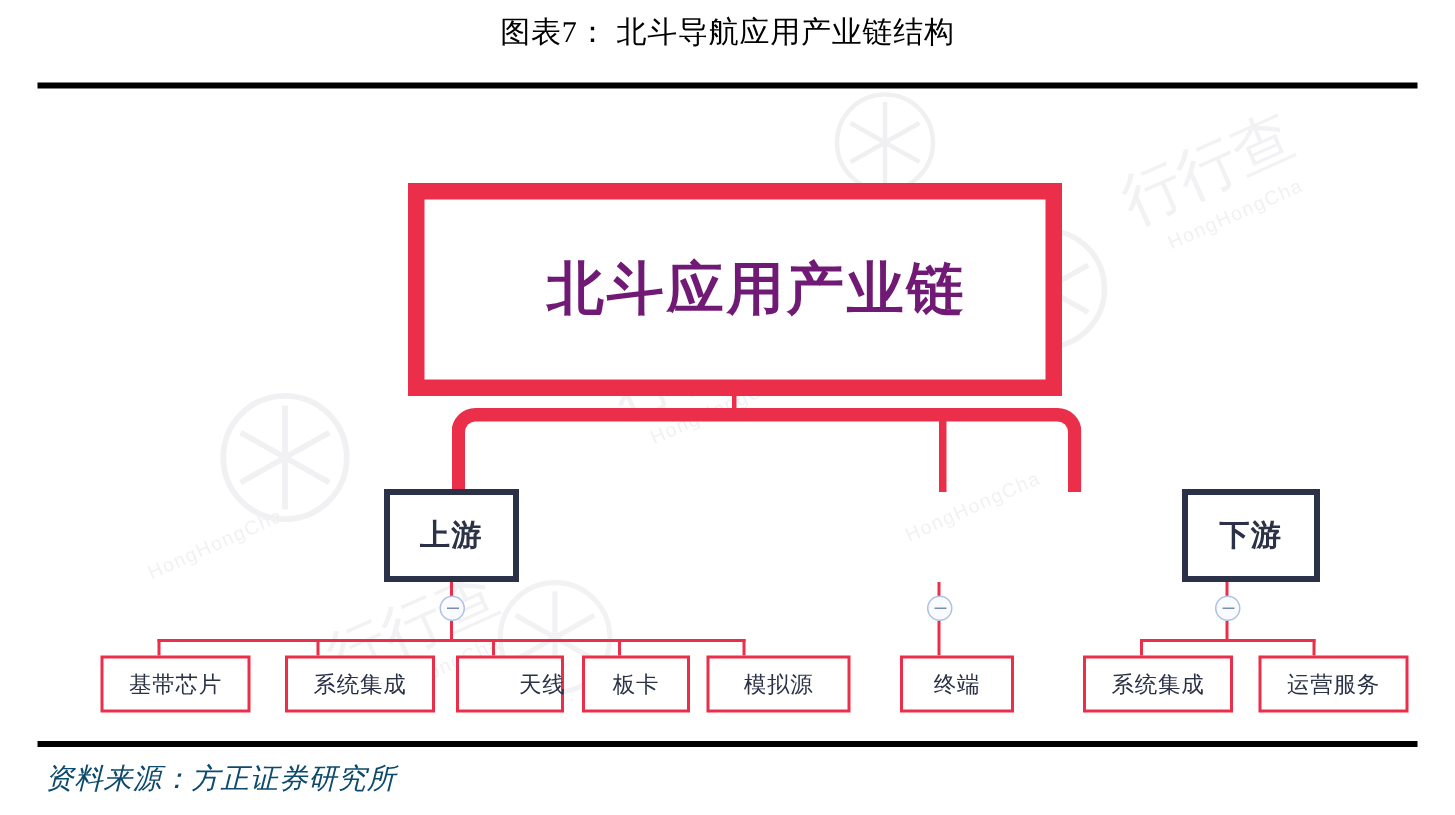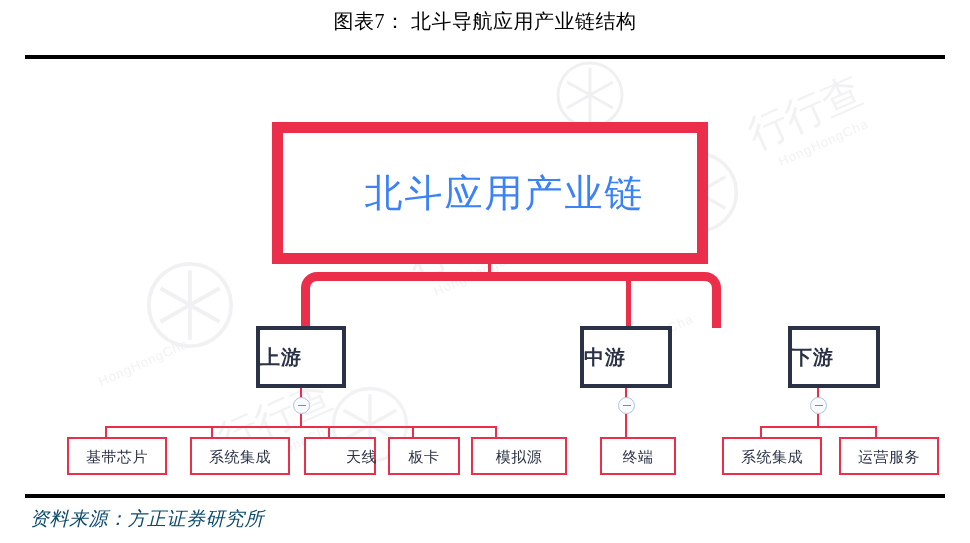--- a/index.html
+++ b/index.html
@@ -106,36 +106,36 @@
     box-sizing: border-box;
     border: 11px solid #EB2F4B;
     background: #ffffff;
     display: flex;
     align-items: center;
     justify-content: center;
   }
   .node-root .label {
     font-family: "Liberation Sans", "DejaVu Sans", sans-serif;
     font-size: 38px;
-    font-weight: 400;
-    color: #3b82f6;
+    font-weight: 700;
+    color: #701a75;
     letter-spacing: 2px;
     line-height: 1;
     margin-left: 29px;
   }
 
   
   .node-tier2 {
     box-sizing: border-box;
     border: 4px solid #2B3247;
     background: #ffffff;
     height: 62px;
     display: flex;
     align-items: center;
-    justify-content: flex-start;
+    justify-content: center;
   }
   .node-tier2 .label {
     font-family: "Liberation Sans", "DejaVu Sans", sans-serif;
     font-size: 20px;
     font-weight: 700;
     color: #2B3247;
     letter-spacing: 1px;
     line-height: 1;
   }
 
@@ -296,23 +296,20 @@
     <div class="node-leaf" style="left:292px; top:377px; width:72px;padding-left:43px;">
       <span class="label">天线</span>
     </div>
     <div class="node-leaf" style="left:376px; top:377px; width:72px;">
       <span class="label">板卡</span>
     </div>
     <div class="node-leaf" style="left:459px; top:377px; width:96px;">
       <span class="label">模拟源</span>
     </div>
 
-    <div class="node-tier2" style="left:580px; top:266px; width:92px;">
-      <span class="label">中游</span>
-    </div>
     <div class="conn" style="left:625px; top:328px; width:2px; height:10px;"></div>
     <div class="toggle" style="left:618px; top:337px;">
       <span class="minus"></span>
     </div>
     <div class="conn" style="left:625px; top:354px; width:2px; height:23px;"></div>
     <div class="node-leaf" style="left:588px; top:377px; width:76px;">
       <span class="label">终端</span>
     </div>
 
     <div class="node-tier2" style="left:772px; top:266px; width:92px;margin-left:16px;">

